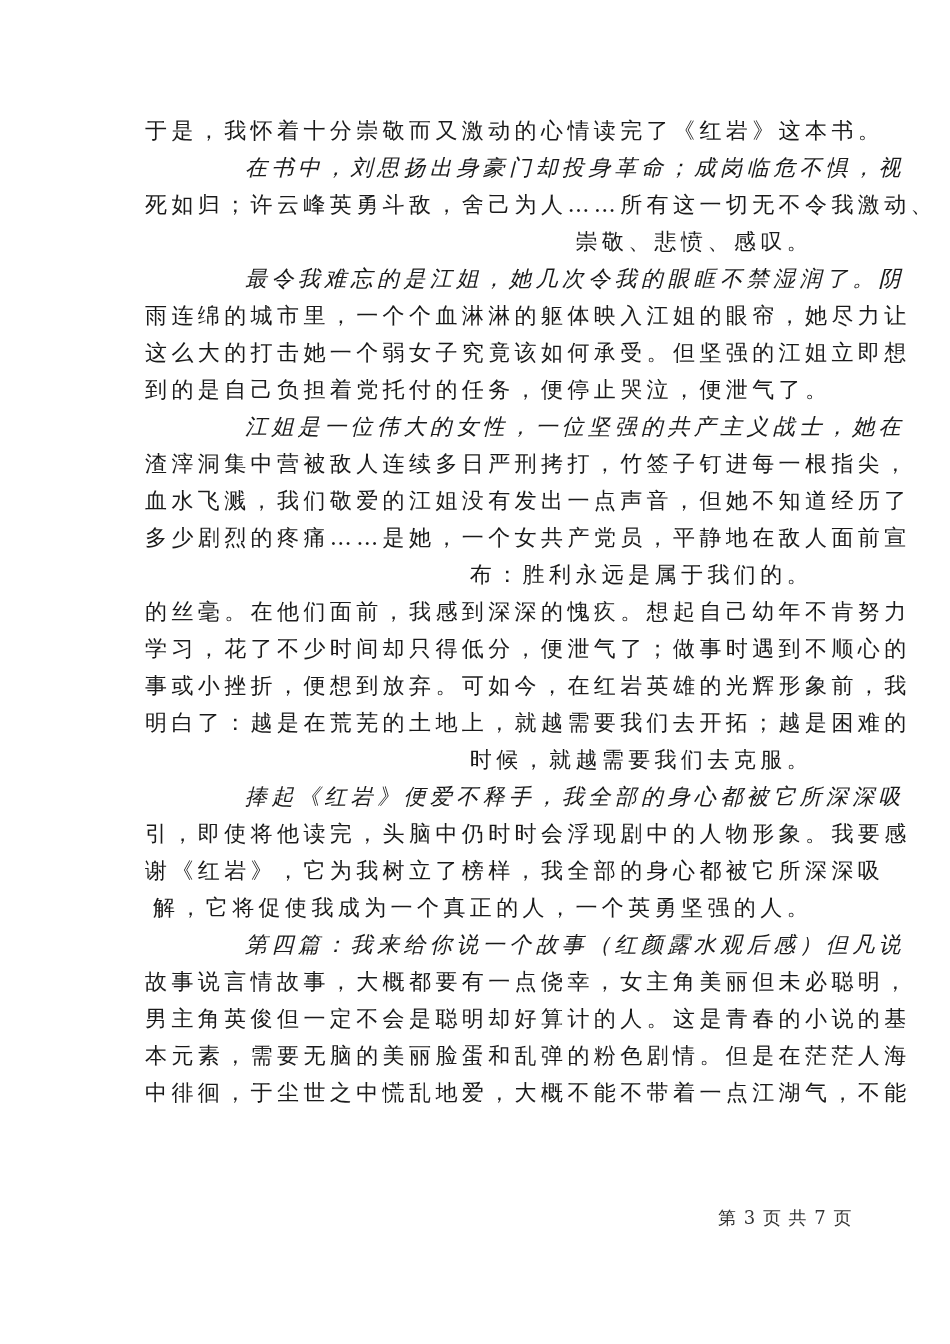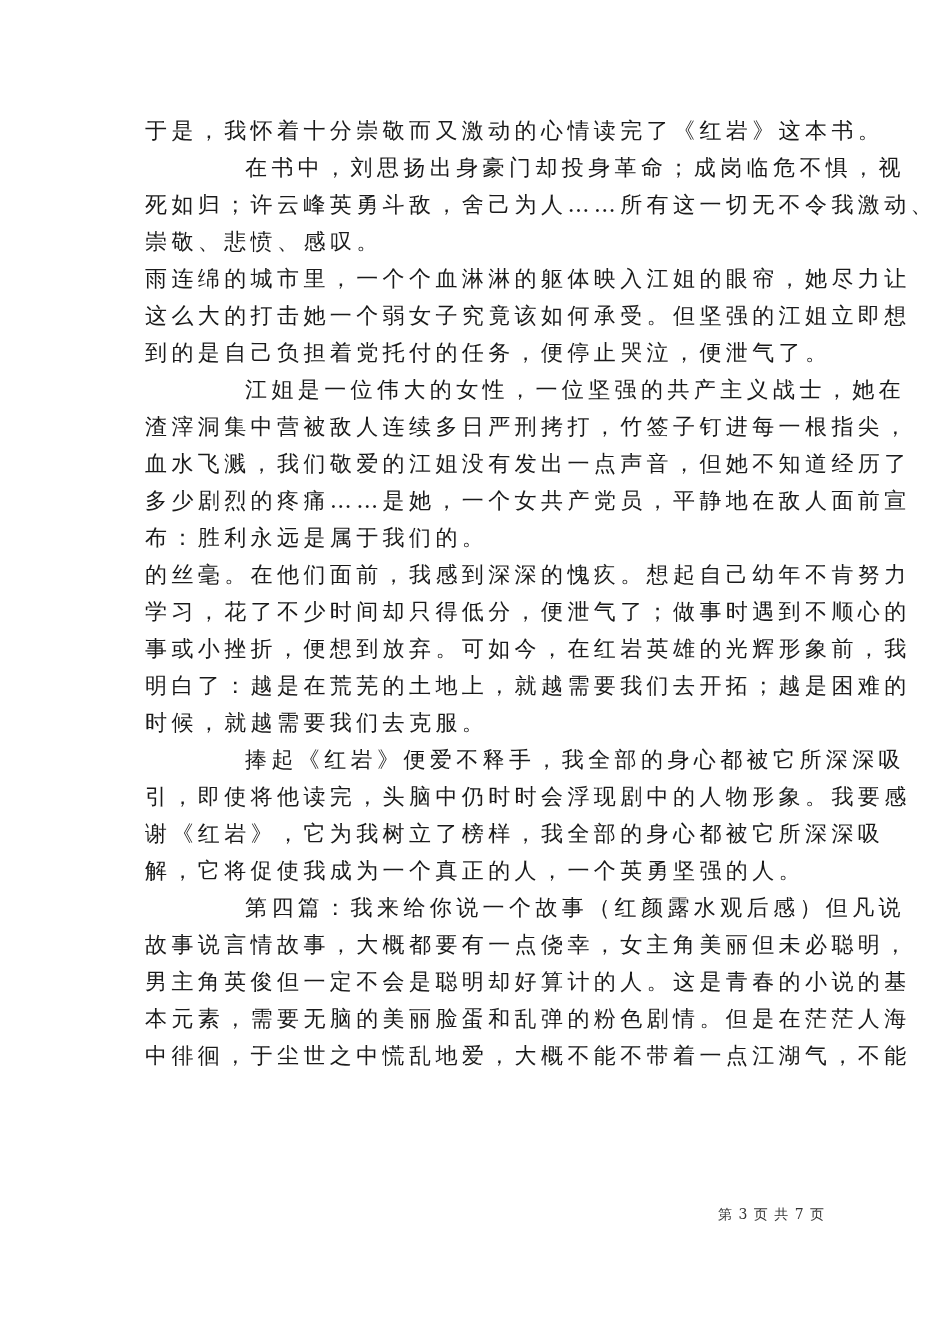--- a/index.html
+++ b/index.html
@@ -1,32 +1,33 @@
 <!DOCTYPE html>
 <html><head>
 <meta charset="utf-8">
 <style>
   html, body { margin:0; padding:0; background:#ffffff; }
   body { width:950px; height:1344px; position:relative; overflow:hidden;
          font-family:"DejaVu Serif", "Liberation Serif", serif; color:#1a1a1a; }
   .page { position:absolute; left:145px; top:112px; width:668px; }
   .line { height:37px; line-height:37px; font-size:22px; white-space:nowrap;
-          letter-spacing:4.4px; }
-  .indent { padding-left:100px; }
-  .footer { position:absolute; left:718px; top:1206px; font-size:14px; color:#333;
+          letter-spacing:4.4px;text-align:right; }
+  .indent { padding-left:100px;font-style:italic; }
+  .footer { position:absolute; left:718px; top:1206px; font-size:18px; color:#333;
             letter-spacing:1px; white-space:nowrap; }
 </style>
 </head>
 <body>
 
 <div class="page">
   <div class="line">于是，我怀着十分崇敬而又激动的心情读完了《红岩》这本书。</div>
   <div class="line indent">在书中，刘思扬出身豪门却投身革命；成岗临危不惧，视</div>
   <div class="line">死如归；许云峰英勇斗敌，舍己为人……所有这一切无不令我激动、</div>
   <div class="line">崇敬、悲愤、感叹。</div>
+  <div class="line indent">最令我难忘的是江姐，她几次令我的眼眶不禁湿润了。阴</div>
   <div class="line">雨连绵的城市里，一个个血淋淋的躯体映入江姐的眼帘，她尽力让</div>
   <div class="line">这么大的打击她一个弱女子究竟该如何承受。但坚强的江姐立即想</div>
   <div class="line">到的是自己负担着党托付的任务，便停止哭泣，便泄气了。</div>
   <div class="line indent">江姐是一位伟大的女性，一位坚强的共产主义战士，她在</div>
   <div class="line">渣滓洞集中营被敌人连续多日严刑拷打，竹签子钉进每一根指尖，</div>
   <div class="line">血水飞溅，我们敬爱的江姐没有发出一点声音，但她不知道经历了</div>
   <div class="line">多少剧烈的疼痛……是她，一个女共产党员，平静地在敌人面前宣</div>
   <div class="line">布：胜利永远是属于我们的。</div>
   <div class="line">的丝毫。在他们面前，我感到深深的愧疚。想起自己幼年不肯努力</div>
   <div class="line">学习，花了不少时间却只得低分，便泄气了；做事时遇到不顺心的</div>

